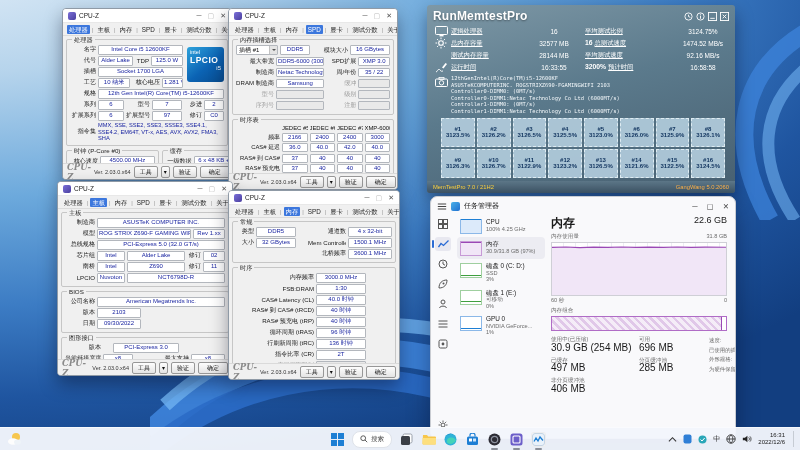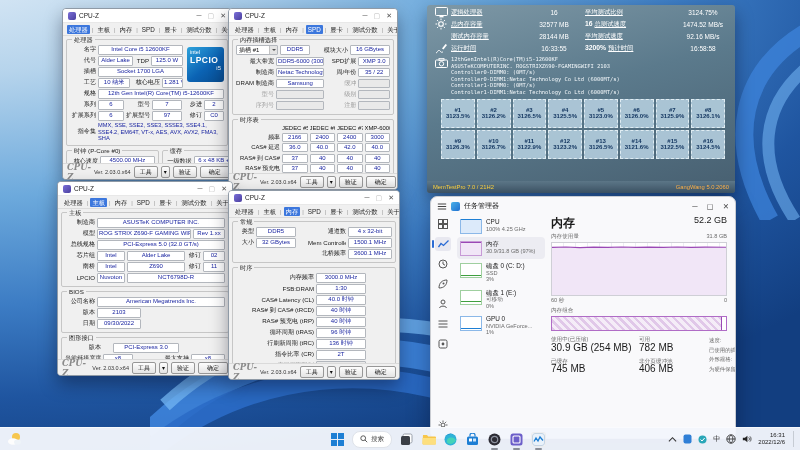--- a/index.html
+++ b/index.html
@@ -651,20 +651,42 @@
       <span class="cz-logo">CPU-Z</span>
       <span class="cz-ver">Ver. 2.03.0.x64</span>
       <span class="cz-btn">工具</span>
         <span class="cz-btn drop">▾</span>
       <span class="cz-btn">验证</span>
       <span class="cz-btn" style="padding:0 8px;">确定</span>
     </div>
   </div>
 
   <div id="memtest">
+    <div class="mt-titlebar">
+      <span class="mt-title">RunMemtestPro</span>
+      <span class="mt-tico">
+        <svg width="9" height="9" viewBox="0 0 10 10">
+            <circle cx="5" cy="5" r="4" fill="none" stroke="#fff" stroke-width="1"></circle>
+            <path d="M5,3 L5,5 L7,6" stroke="#fff" stroke-width="1" fill="none"></path>
+          </svg>
+        <svg width="9" height="9" viewBox="0 0 10 10">
+            <circle cx="5" cy="5" r="4" fill="none" stroke="#fff" stroke-width="1"></circle>
+            <rect x="4.5" y="4" width="1" height="3.5" fill="#fff"></rect>
+            <rect x="4.5" y="2" width="1" height="1" fill="#fff"></rect>
+          </svg>
+        <svg width="9" height="9" viewBox="0 0 10 10">
+            <rect x="0.5" y="0.5" width="9" height="9" fill="none" stroke="#fff" stroke-width="1"></rect>
+            <rect x="2.5" y="6.5" width="5" height="1" fill="#fff"></rect>
+          </svg>
+        <svg width="9" height="9" viewBox="0 0 10 10">
+            <rect x="0.5" y="0.5" width="9" height="9" fill="none" stroke="#fff" stroke-width="1"></rect>
+            <path d="M3,3 L7,7 M7,3 L3,7" stroke="#fff" stroke-width="1"></path>
+          </svg>
+      </span>
+    </div>
     <div class="mt-stats" id="mt-stats">
         <div class="mt-row">
           <span class="mt-ico">
             <svg width="13" height="11" viewBox="0 0 13 11">
               <rect x="0.5" y="0.5" width="12" height="8" rx="1" fill="none" stroke="#fff" stroke-width="1"></rect>
               <rect x="4.5" y="9" width="4" height="1.4" fill="#fff"></rect>
             </svg>
           </span>
           <span class="mt-l1">逻辑处理器</span>
           <span class="mt-v1">16</span>
@@ -904,21 +926,21 @@
                 <div>
                   <div class="tm-it-name">GPU 0</div>
                   <div class="tm-it-sub">NVIDIA GeForce...</div>
                   <div class="tm-it-sub">1%</div>
                 </div>
               </div>
             </div>
           <div class="tm-main">
             <div class="tm-mainhead">
               <span class="tm-maintitle">内存</span>
-              <span class="tm-total">52.2 GB</span>
+              <span class="tm-total">22.6 GB</span>
             </div>
             <div class="tm-glabels">
               <span>内存使用量</span>
               <span class="r">31.8 GB</span>
             </div>
             <div class="g1">
               <svg viewBox="0 0 100 40" preserveAspectRatio="none">
                 <polygon points="0,40 0,3.4 8,3.1 16,3.5 24,3.2 32,3.4 40,3.1 48,3.3 56,3.2 64,3.4 72,3.1 80,3.3 88,3.2 100,3.3 100,40" fill="#f1e6f7"></polygon>
                 <polyline points="0,3.4 8,3.1 16,3.5 24,3.2 32,3.4 40,3.1 48,3.3 56,3.2 64,3.4 72,3.1 80,3.3 88,3.2 100,3.3" stroke="#9a48b5" stroke-width="0.9" fill="none"></polyline>
               </svg>
@@ -934,25 +956,29 @@
                 <div class="hatch"></div>
               </div>
             <div class="tm-statsrow">
               <div class="tm-stats" id="tm-stats">
                   <div class="tm-stat">
                     <div class="l">使用中(已压缩)</div>
                     <div class="v">30.9 GB (254 MB)</div>
                   </div>
                   <div class="tm-stat">
                     <div class="l">可用</div>
-                    <div class="v">782 MB</div>
+                    <div class="v">696 MB</div>
                   </div>
                   <div class="tm-stat">
                     <div class="l">已缓存</div>
-                    <div class="v">745 MB</div>
+                    <div class="v">497 MB</div>
+                  </div>
+                  <div class="tm-stat">
+                    <div class="l">分页缓冲池</div>
+                    <div class="v">285 MB</div>
                   </div>
                   <div class="tm-stat">
                     <div class="l">非分页缓冲池</div>
                     <div class="v">406 MB</div>
                   </div>
                 </div>
               <div class="tm-details" id="tm-details">
                   <div class="tm-det">
                     <span class="l">速度:</span>
                   </div>

